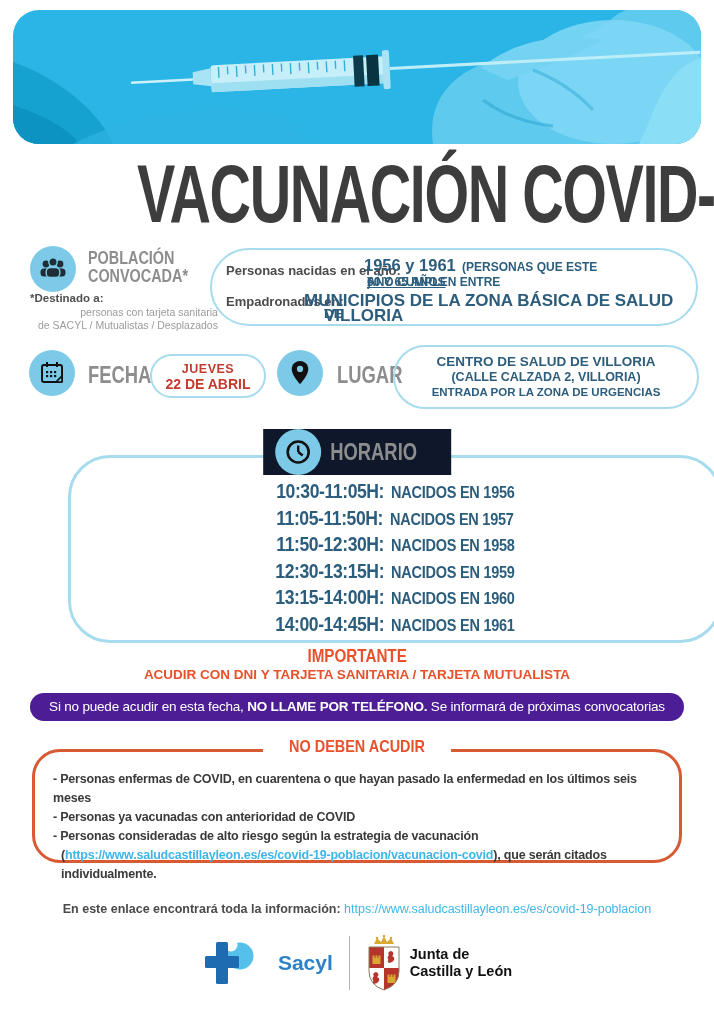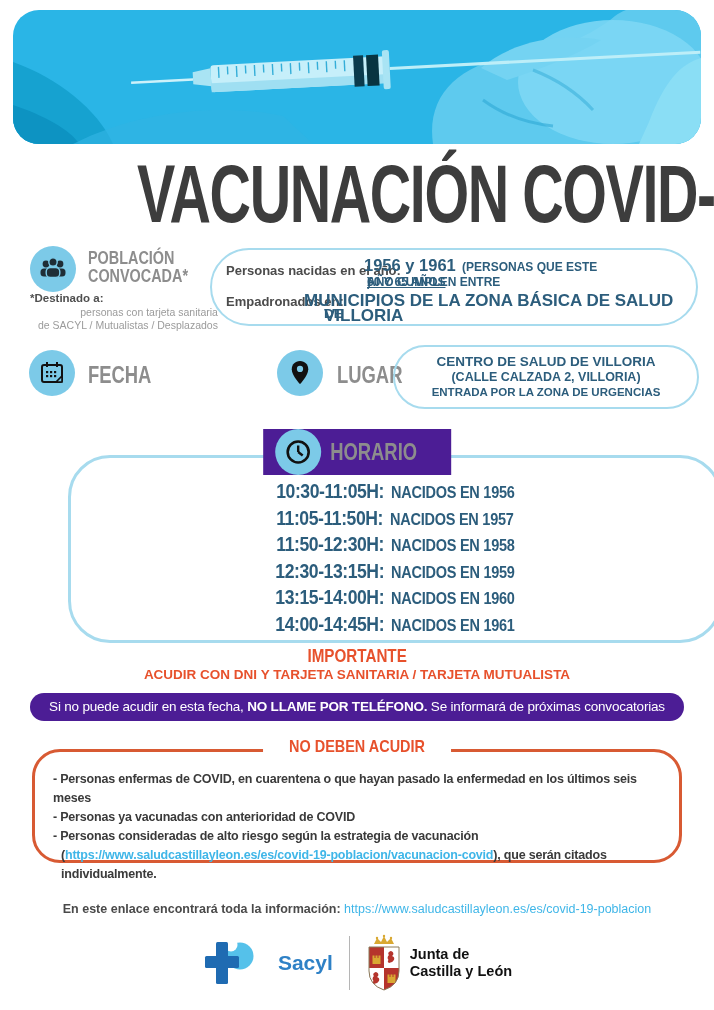--- a/index.html
+++ b/index.html
@@ -45,21 +45,21 @@
   .pill-lugar { position:absolute; left:393px; top:345px; width:306px; height:64px;
     border:2px solid #a7dbee; border-radius:32px; text-align:center; padding-top:7px;
     color:#2c5d7c; font-weight:bold; }
   .pill-lugar .l1 { font-size:13.5px; line-height:16px; }
   .pill-lugar .l2 { font-size:12.5px; line-height:15px; }
   .pill-lugar .l3 { font-size:11.5px; line-height:14px; }
   
   .hor-box { position:absolute; left:30px; top:455px; width:654px; height:188px;
     border:3px solid #a7dbee; border-radius:42px; text-align:center; padding-top:22px;margin-left:38px; }
   .hor-header { position:absolute; left:50%; top:429px; transform:translateX(-50%);
-    background:#4c1d95; padding:0 12px; display:flex; align-items:center; gap:9px; z-index:2; }
+    background:#0f172a; padding:0 12px; display:flex; align-items:center; gap:9px; z-index:2; }
   .hor-header .circ { position:relative; width:46px; height:46px; border-radius:50%;
     background:#7ccae8; display:flex; align-items:center; justify-content:center; }
   .hor-header .txt { font-size:23px; font-weight:bold; color:#8d8d8d; }
   .sched-line { height:26.5px; }
   .sched-time { font-size:20px; font-weight:bold; color:#2c5d7c; letter-spacing:-.5px; }
   .sched-group { font-size:16.5px; font-weight:bold; color:#2c5d7c; margin-left:8px; letter-spacing:-.3px; }
   
   .imp-title { position:absolute; left:0; top:645px; width:714px; text-align:center;
     font-size:19px; font-weight:bold; color:#e7512c; }
   .imp-sub { position:absolute; left:0; top:667px; width:714px; text-align:center;
@@ -191,20 +191,24 @@
         <rect x="7" y="15" width="2.2" height="2.2"></rect>
           <rect x="11" y="15" width="2.2" height="2.2"></rect>
           <rect x="15" y="15" width="2.2" height="2.2"></rect>
       </g>
       <path d="M17,22 l6,-6 v6 z" fill="#7ccae8" stroke="#111" stroke-width="1.6"></path>
     </svg>
   </div>
   <div class="sec-label" style="left:88px; top:362px;">
     <span class="cond"><span>FECHA</span></span>
   </div>
+  <div class="pill-fecha">
+    <div class="l1">JUEVES</div>
+    <div class="l2">22 DE ABRIL</div>
+  </div>
 
   <div class="icirc" style="left:277px; top:350px; width:46px; height:46px;">
     <svg width="22" height="26" viewBox="0 0 24 28">
       <path d="M12,1 C6.5,1 3,5 3,9.8 C3,16.5 12,26 12,26 S21,16.5 21,9.8 C21,5 17.5,1 12,1 Z" fill="#111"></path>
       <circle cx="12" cy="9.6" r="3.4" fill="#7ccae8"></circle>
     </svg>
   </div>
   <div class="sec-label" style="left:337px; top:362px;">
     <span class="cond"><span>LUGAR</span></span>
   </div>

